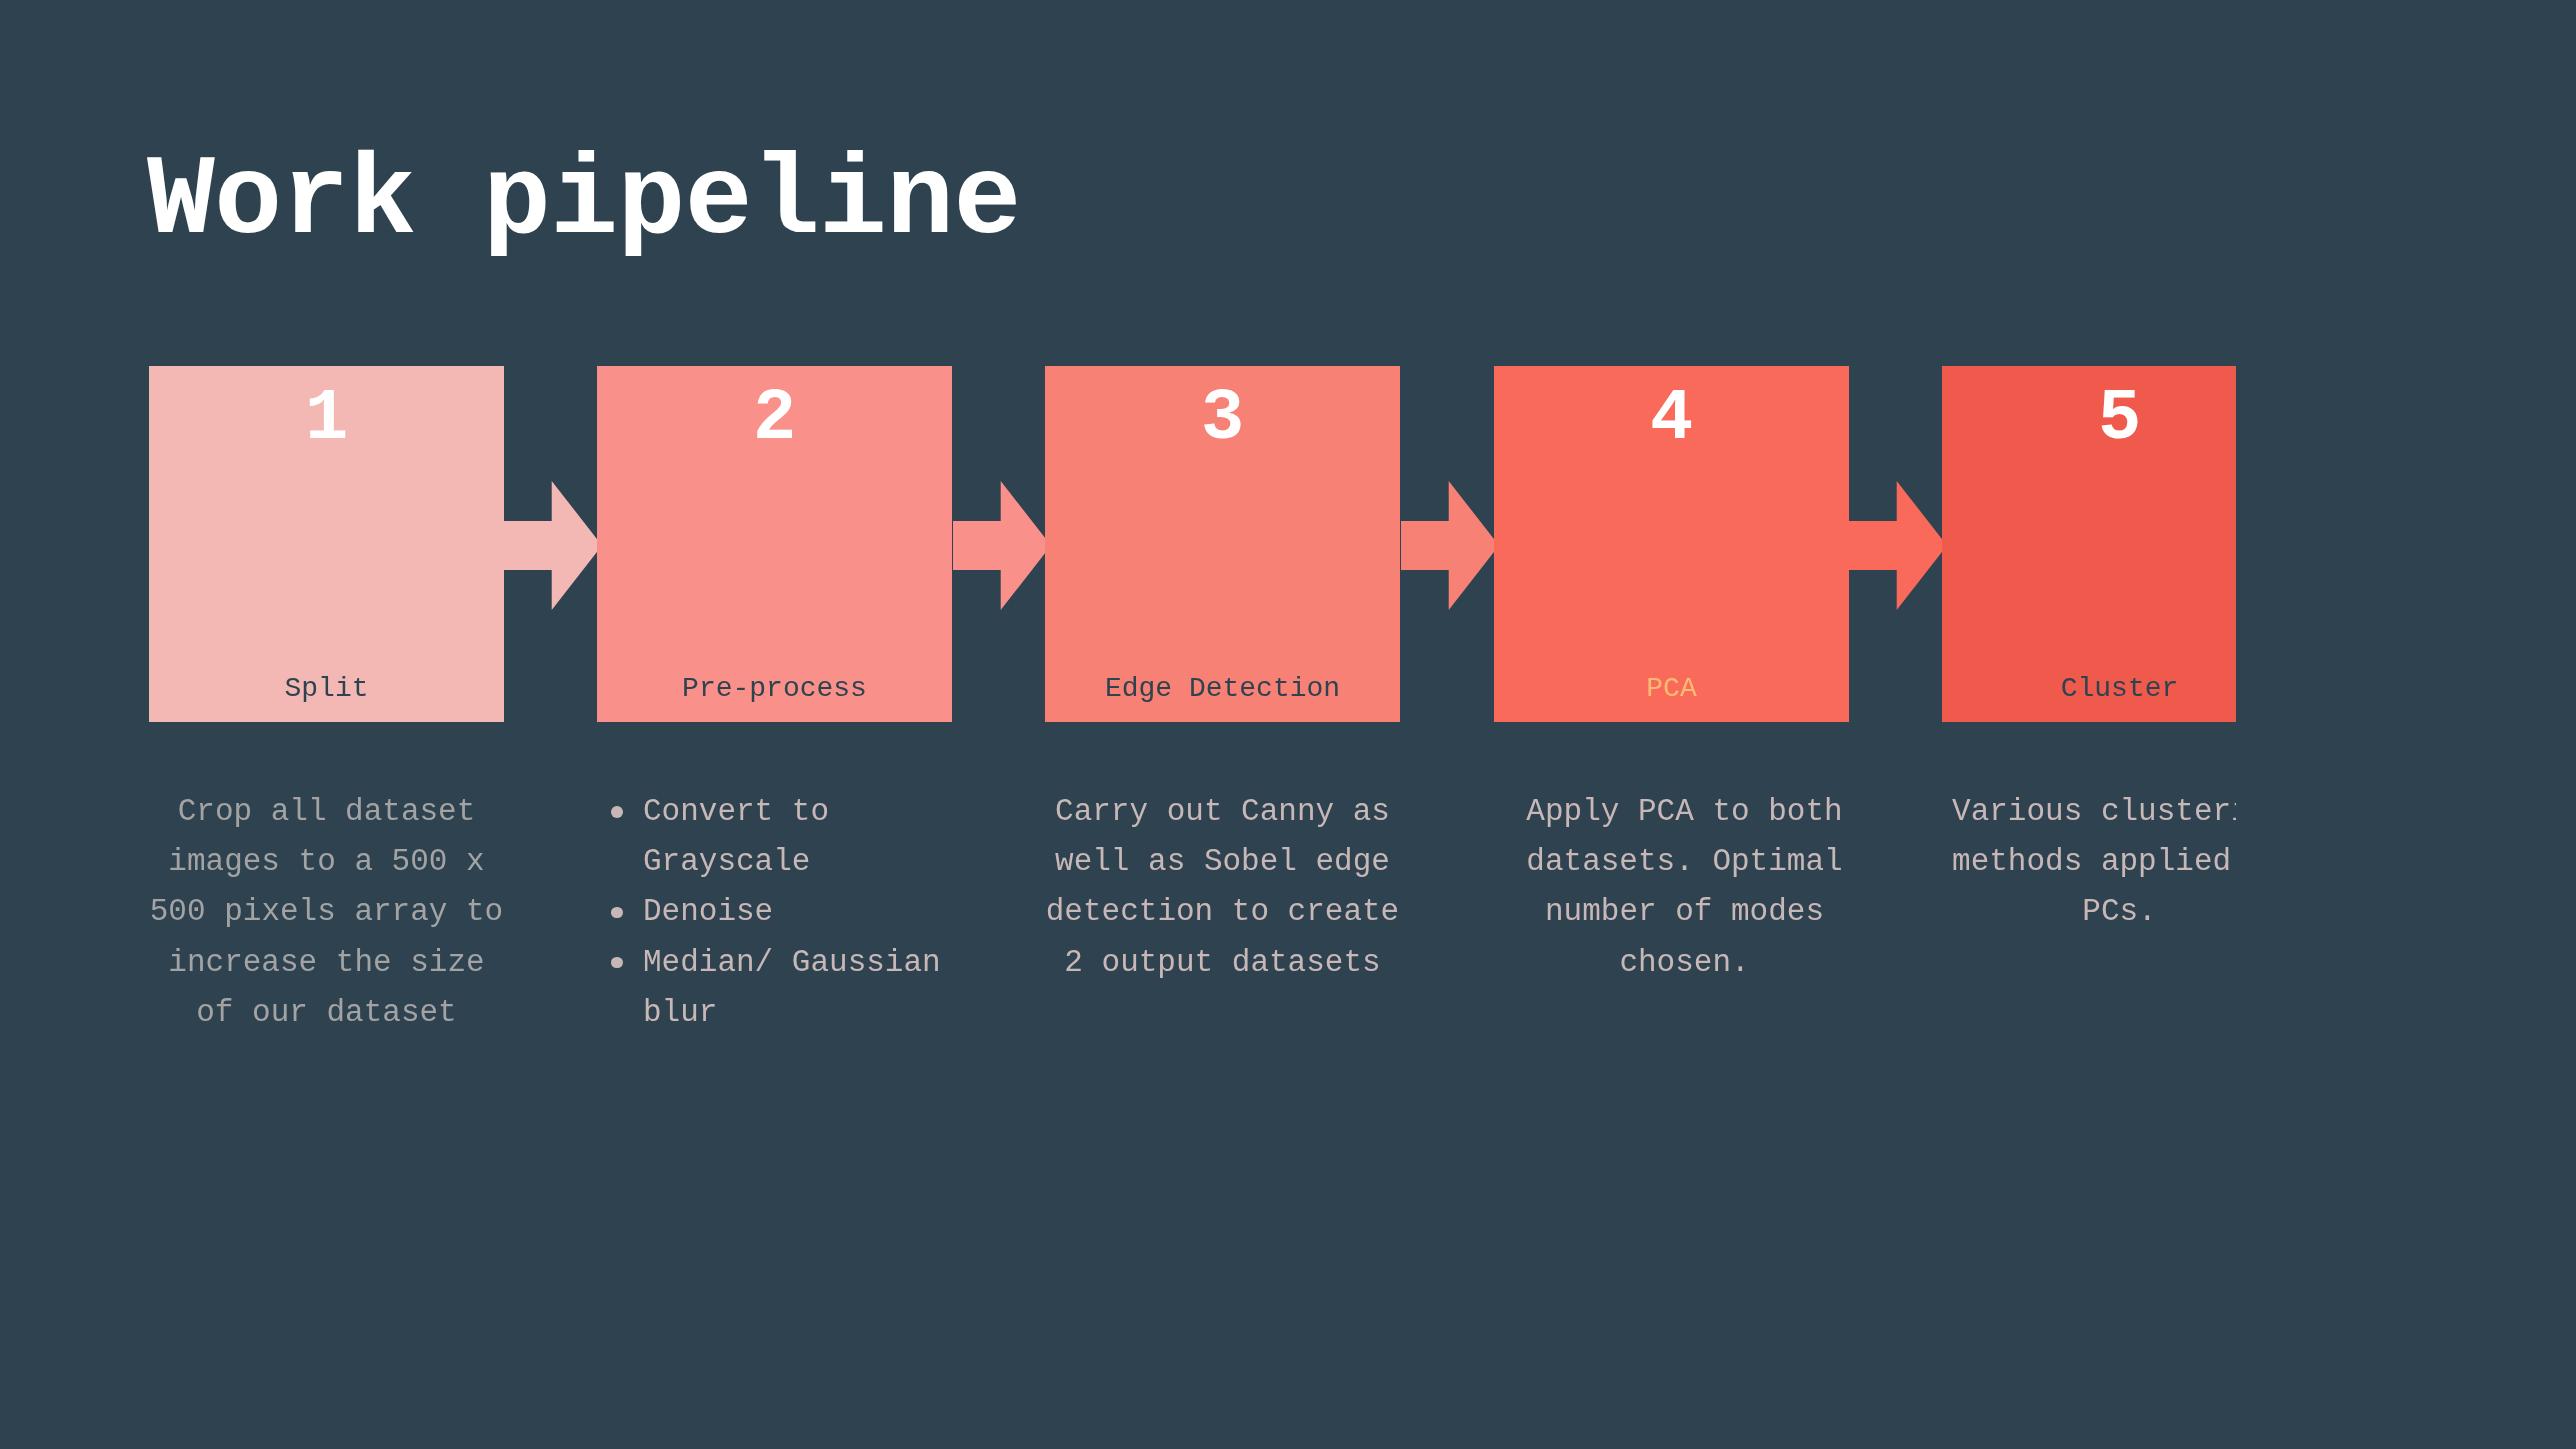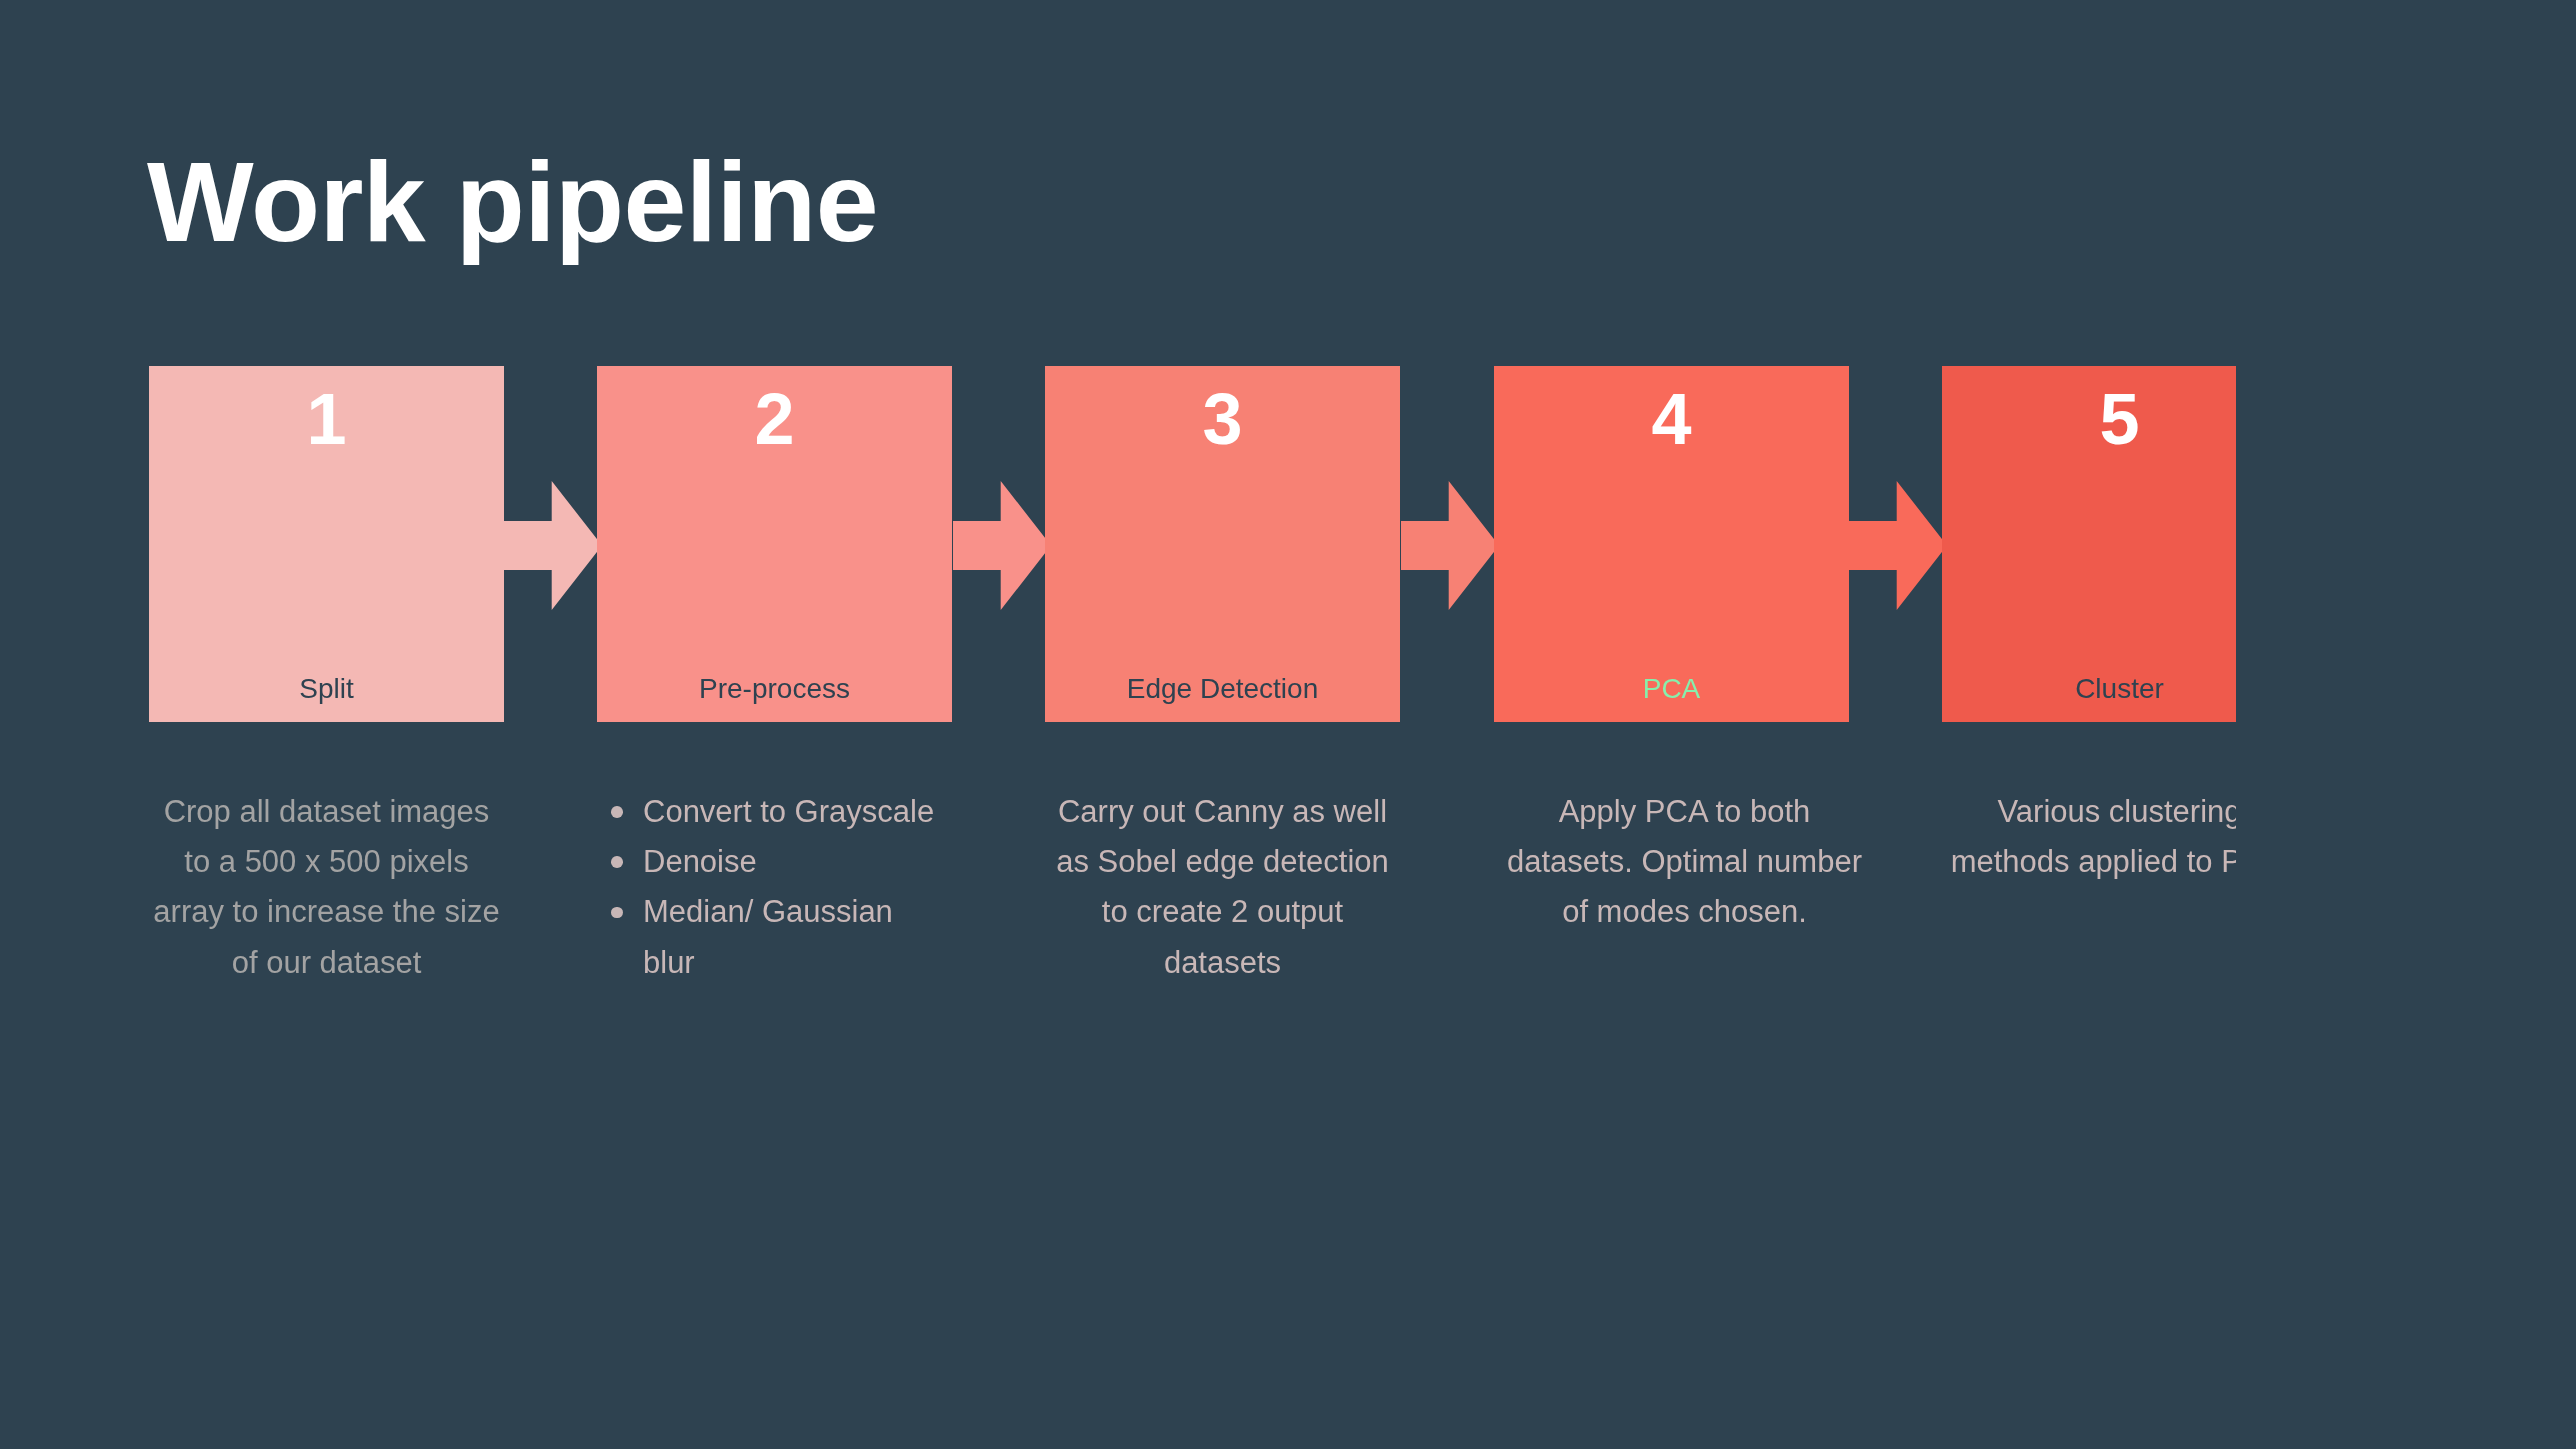--- a/index.html
+++ b/index.html
@@ -6,21 +6,21 @@
     margin: 0;
     padding: 0;
     background: #2e4250;
   }
   #slide {
     position: relative;
     width: 2236px;
     height: 1449px;
     background: #2e4250;
     overflow: hidden;
-    font-family: Liberation Sans, sans-serif;
+    font-family: Liberation Mono, monospace;
   }
 
   
   #title {
     position: absolute;
     left: 147px;
     top: 143px;
     font-size: 113px;
     line-height: 1.05;
     font-weight: 700;
@@ -154,21 +154,21 @@
         <div class="step-label" style="color: rgb(46, 66, 80);">Edge Detection</div>
       </div>
       <div class="arrow" style="left: 1252px;">
         <svg viewBox="0 0 152 200" preserveAspectRatio="none">
           <polygon points="0,62 74,62 74,0 152,100 74,200 74,138 0,138" fill="#f78174"></polygon>
         </svg>
       </div>
       <div class="step" style="left: 1345px;">
         <div class="step-box" style="background: rgb(249, 106, 90);"></div>
         <div class="step-num">4</div>
-        <div class="step-label" style="color: #86efac;">PCA</div>
+        <div class="step-label" style="color: #fdba74;">PCA</div>
       </div>
       <div class="arrow" style="left: 1700px;">
         <svg viewBox="0 0 152 200" preserveAspectRatio="none">
           <polygon points="0,62 74,62 74,0 152,100 74,200 74,138 0,138" fill="#f96a5a"></polygon>
         </svg>
       </div>
       <div class="step" style="left: 1793px;">
         <div class="step-box" style="background: rgb(239, 90, 76);"></div>
         <div class="step-num">5</div>
         <div class="step-label" style="color: rgb(46, 66, 80);">Cluster</div>

